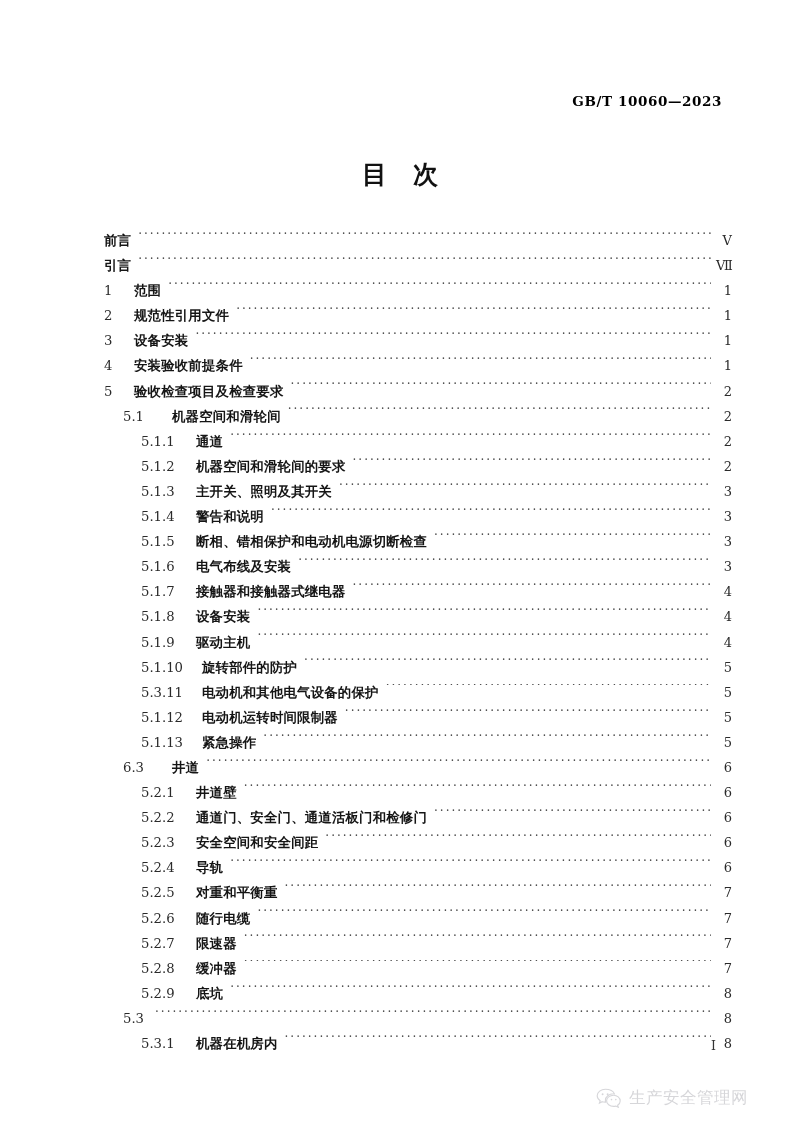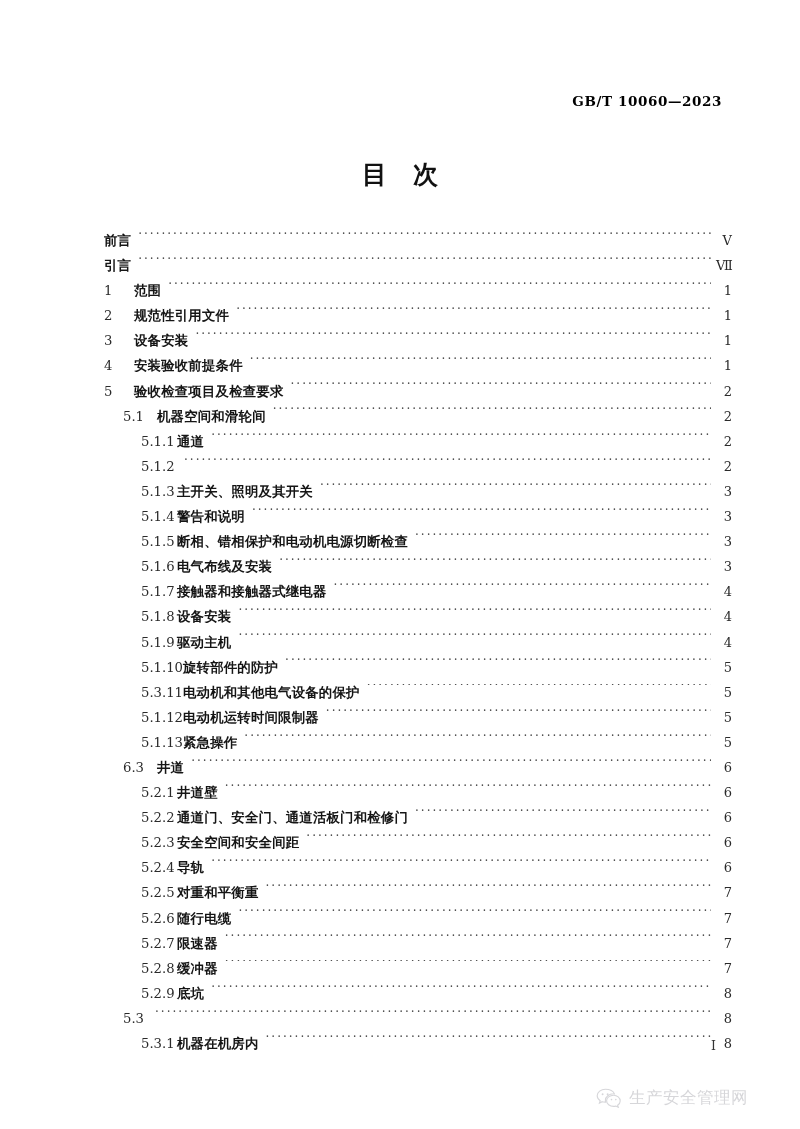--- a/index.html
+++ b/index.html
@@ -112,22 +112,22 @@
   
   .lvl0 { padding-left: 0px; }
   .lvl1 { padding-left: 19px; }
   .lvl2 { padding-left: 37px; }
 
   .lvl0 .num { min-width: 15px; }
   .lvl1 .num { min-width: 25px; }
   .lvl2 .num { min-width: 36px; }
 
   .lvl0 .num + .label { margin-left: 15px; }
-  .lvl1 .num + .label { margin-left: 9px; }
-  .lvl2 .num + .label { margin-left: 0; font-family: Liberation Mono, monospace; }
+  .lvl1 .num + .label { margin-left: 24px; }
+  .lvl2 .num + .label { margin-left: 19px; font-family: Liberation Mono, monospace; }
 
   .noNum .label { margin-left: 0; }
 
   
   .folio {
     position: absolute;
     top: 1038px;
     right: 84px;
     font-family: "DejaVu Serif", "Liberation Serif", serif;
     font-size: 12.5px;
@@ -212,20 +212,21 @@
         <span class="pgno">2</span>
       </div>
       <div class="toc-row lvl2">
         <span class="num">5.1.1</span>
         <span class="label">通道</span>
         <span class="leader"></span>
         <span class="pgno">2</span>
       </div>
       <div class="toc-row lvl2">
         <span class="num">5.1.2</span>
+        <span class="label">机器空间和滑轮间的要求</span>
         <span class="leader"></span>
         <span class="pgno">2</span>
       </div>
       <div class="toc-row lvl2">
         <span class="num">5.1.3</span>
         <span class="label">主开关、照明及其开关</span>
         <span class="leader"></span>
         <span class="pgno">3</span>
       </div>
       <div class="toc-row lvl2">

